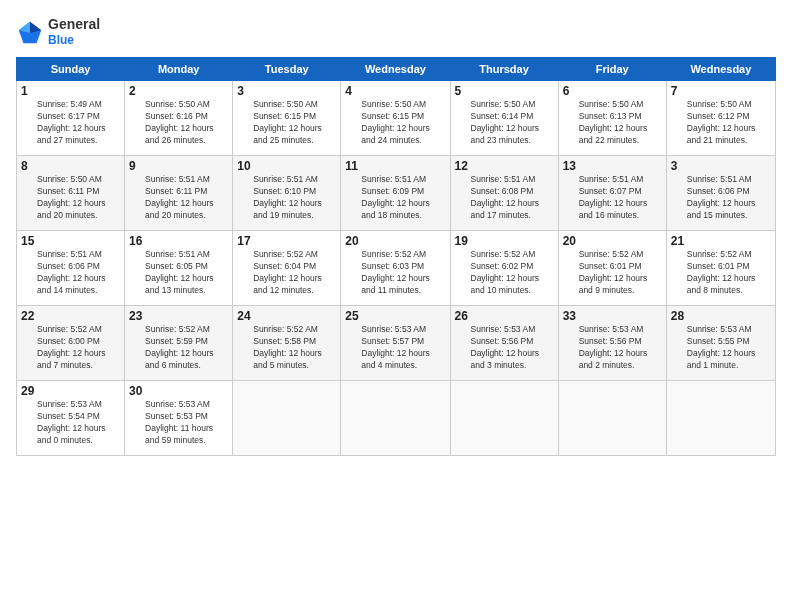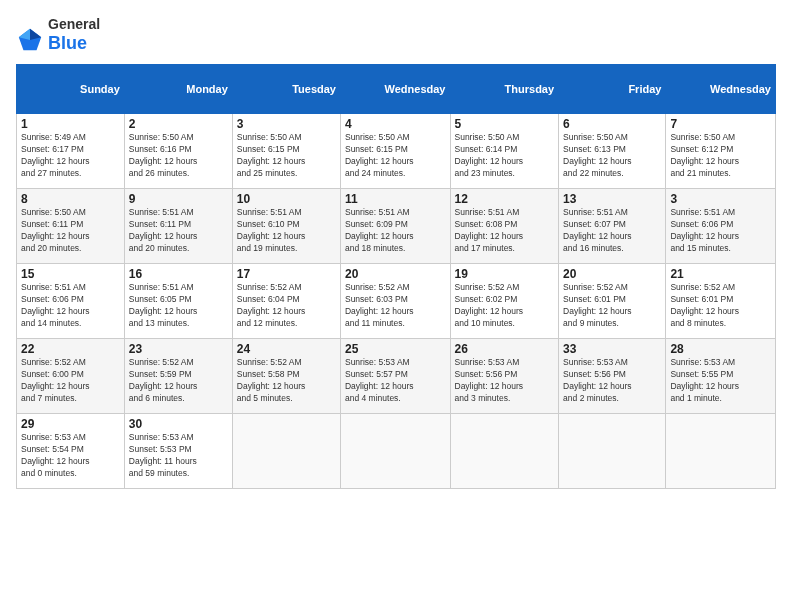--- a/index.html
+++ b/index.html
@@ -44,22 +44,22 @@
       color: #444;
     }
     .calendar {
       width: 100%;
       border-collapse: collapse;
       font-size: 9.5px;
     }
     .calendar th {
       background: #1565c0;
       color: #fff;
-      padding: 18px 4px;
-      text-align: right;
+      padding: 5px 4px;
+      text-align: center;
       font-size: 11px;
       font-weight: bold;
       border: 1px solid #1565c0;
     }
     .calendar td {
       border: 1px solid #ccc;
       vertical-align: top;
       padding: 3px 4px;
       width: 113px;
       min-height: 75px;
@@ -73,39 +73,40 @@
       font-size: 12px;
       font-weight: bold;
       color: #222;
       display: block;
       margin-bottom: 1px;
     }
     .day-info {
       font-size: 8.5px;
       color: #333;
       line-height: 1.4;
+      margin-left: 16px;
     }
     .empty-cell {
       background: #f9f9f9 !important;
     }
   </style>
 </head>
 <body>
 
 <div class="page">
   <div class="header">
     <div class="logo">
       <svg class="logo-icon" viewBox="0 0 30 30">
         <polygon points="15,3 27,12 22,26 8,26 3,12" fill="#1a73e8"></polygon>
         <polygon points="15,3 27,12 15,15" fill="#0d47a1"></polygon>
         <polygon points="15,3 3,12 15,15" fill="#42a5f5"></polygon>
       </svg>
       <div>
         <div style="font-size:14px;font-weight:bold;color:#333;line-height:1.2;">General</div>
-        <div style="font-size:18px;font-weight:bold;color:#1a73e8;line-height:1.2;">Blue</div>
+        <div style="font-size:12px;font-weight:bold;color:#1a73e8;line-height:1.2;">Blue</div>
       </div>
     </div>
     <div class="title-block">
       <div class="month-title"></div>
       <div class="subtitle"></div>
     </div>
   </div>
 
   <table class="calendar">
     <thead>

